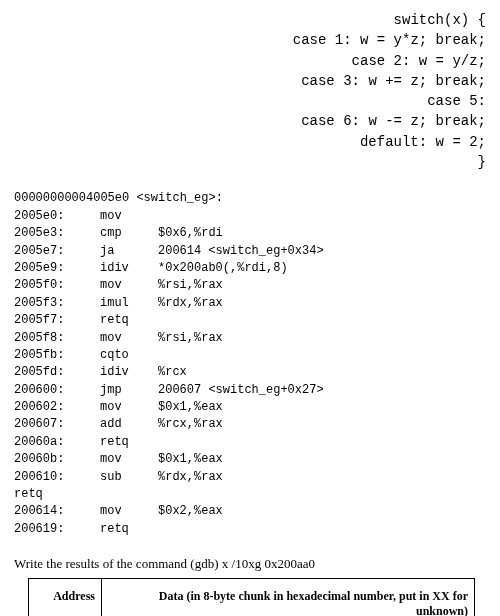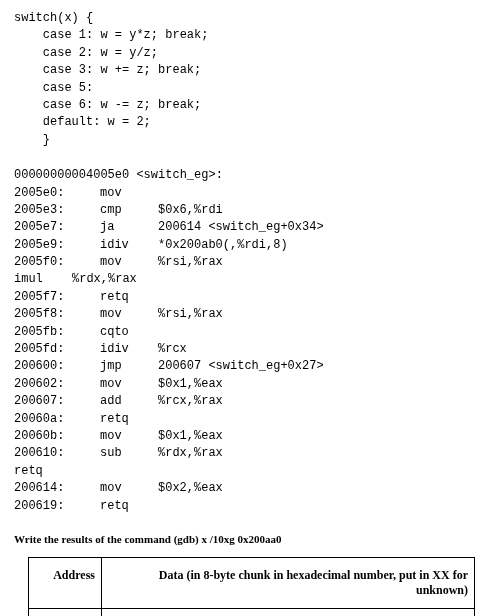--- a/index.html
+++ b/index.html
@@ -7,45 +7,45 @@
     padding: 10px 14px;
     font-family: "Times New Roman", Times, serif;
     font-size: 12px;
     color: #000;
     background: #fff;
     width: 500px;
     box-sizing: border-box;
   }
   pre.code {
     font-family: "Courier New", Courier, monospace;
-    font-size: 12px;
+    font-size: 14px;
     line-height: 1.45;
     white-space: pre;
     margin: 0 0 18px 0;
+    text-align: right;
   }
   .asm-block {
     font-family: "Courier New", Courier, monospace;
     font-size: 12px;
     line-height: 1.45;
     margin: 0 0 18px 0;
   }
   .asm-header {
     white-space: pre;
   }
   .asm-row {
     display: flex;
   }
   .col-addr { width: 86px; white-space: pre; }
   .col-inst { width: 58px; white-space: pre; }
   .col-oper { flex: 1; white-space: pre; }
   .question {
     font-family: "Times New Roman", Times, serif;
-    font-size: 11px;
-    margin-bottom: 12px;
-    font-weight: bold;
+    font-size: 13px;
+    margin-bottom: 6px;
   }
   table.ans {
     border-collapse: collapse;
     margin-left: 14px;
   }
   table.ans th, table.ans td {
     border: 1px solid #000;
     padding: 10px 6px;
     font-family: "Times New Roman", Times, serif;
     font-size: 12px;
@@ -88,20 +88,21 @@
         <span class="col-addr">2005e9:</span>
         <span class="col-inst">idiv</span>
         <span class="col-oper">*0x200ab0(,%rdi,8)</span>
       </div>
       <div class="asm-row">
         <span class="col-addr">2005f0:</span>
         <span class="col-inst">mov</span>
         <span class="col-oper">%rsi,%rax</span>
       </div>
       <div class="asm-row">
+        <span class="col-addr">2005f3:</span>
         <span class="col-inst">imul</span>
         <span class="col-oper">%rdx,%rax</span>
       </div>
       <div class="asm-row">
         <span class="col-addr">2005f7:</span>
         <span class="col-inst">retq</span>
         <span class="col-oper"></span>
       </div>
       <div class="asm-row">
         <span class="col-addr">2005f8:</span>

